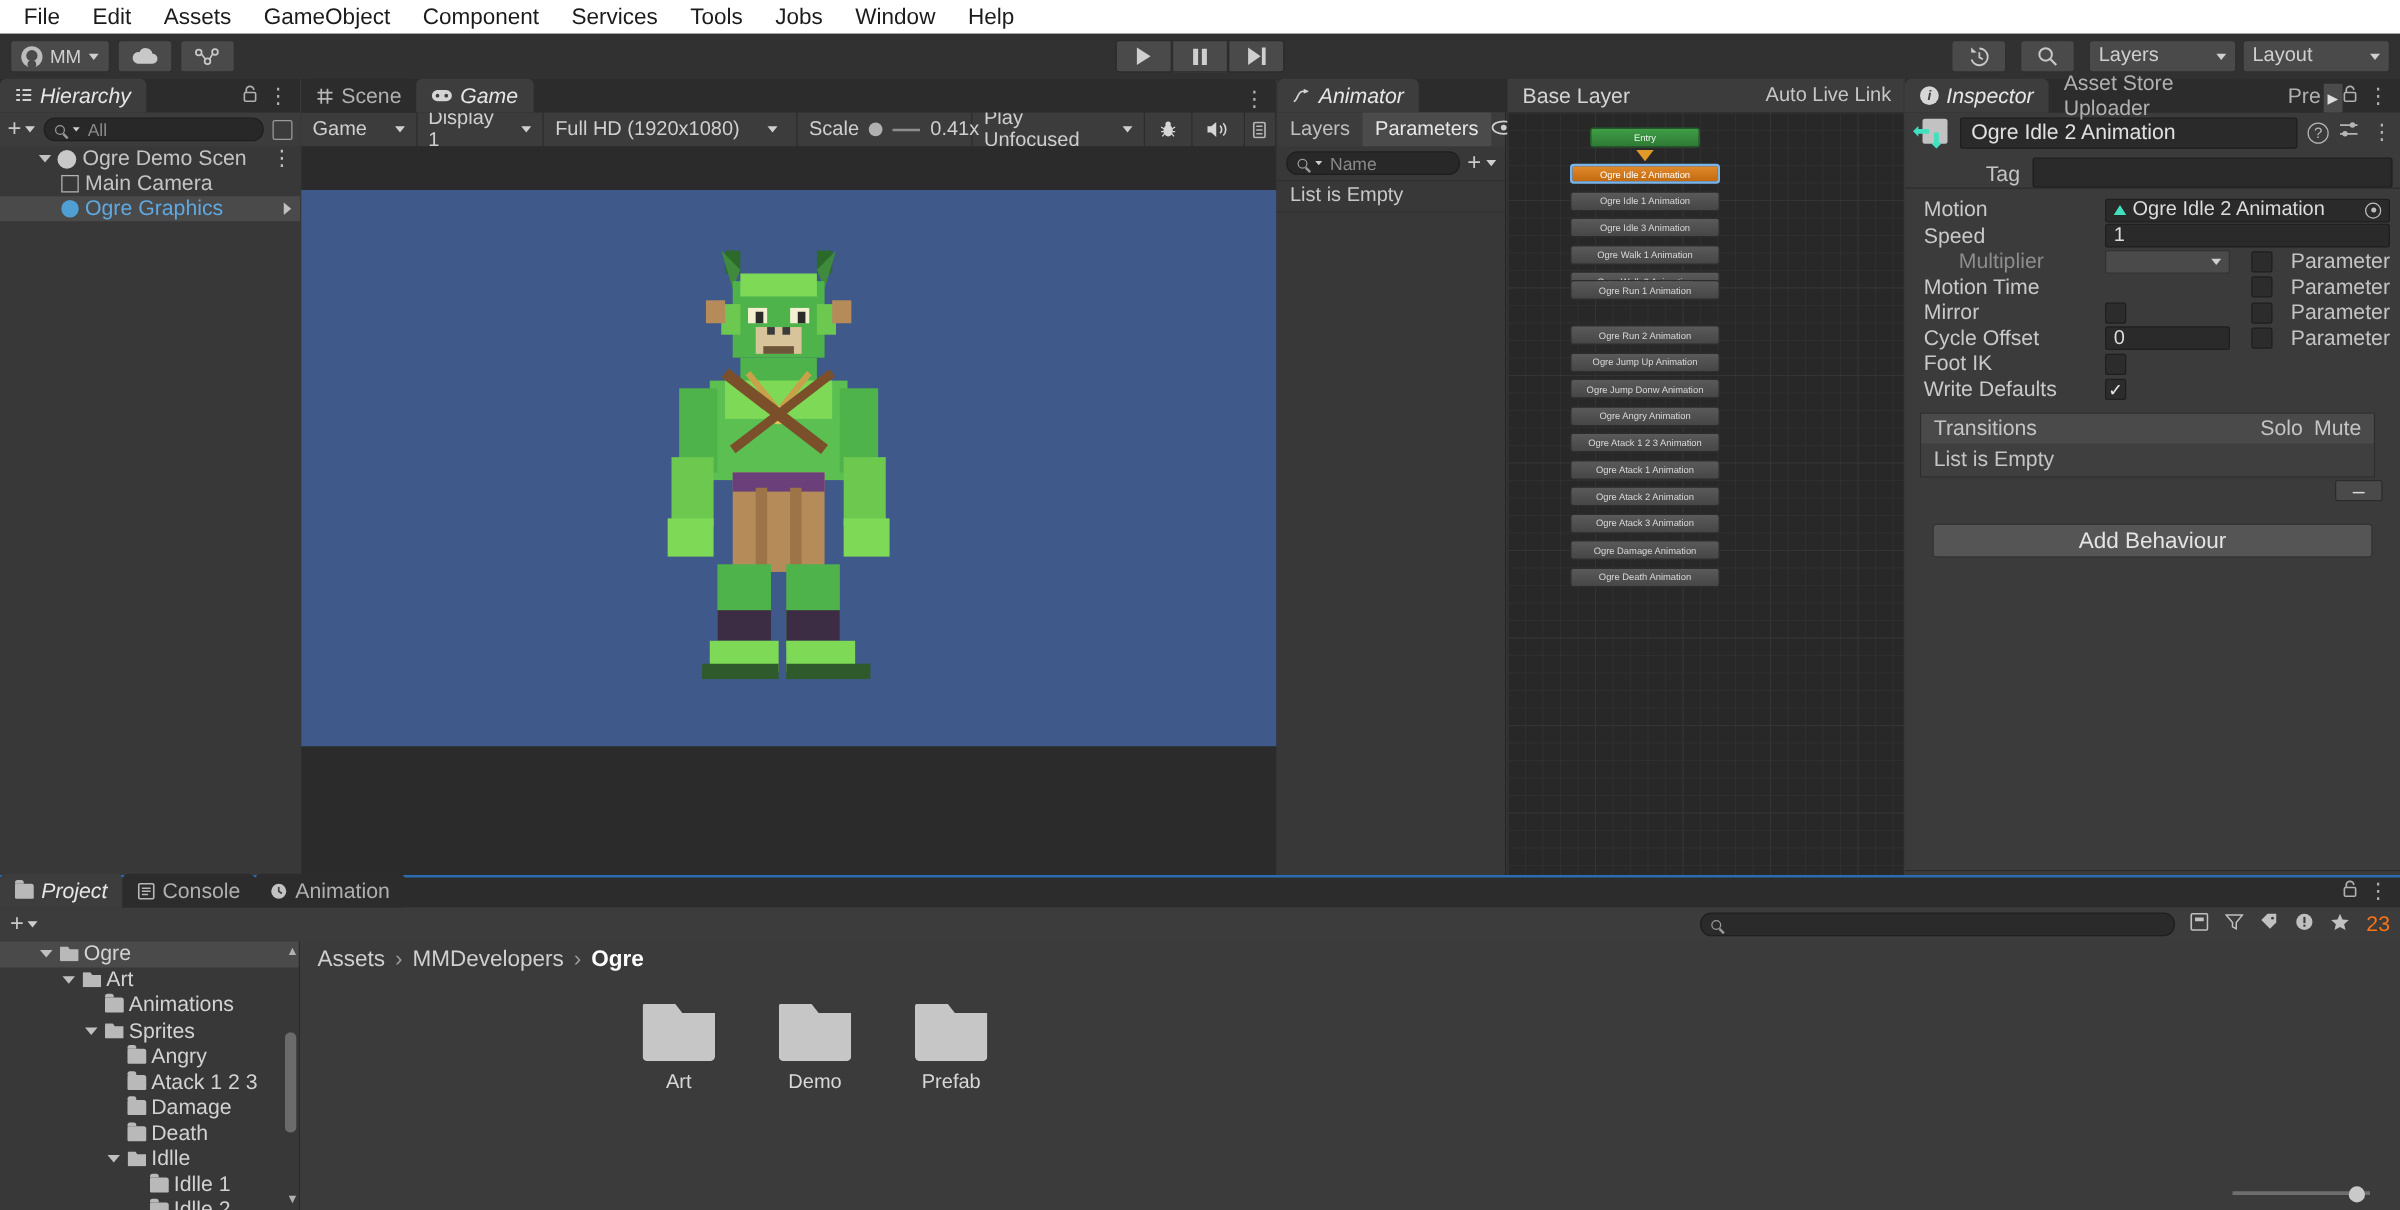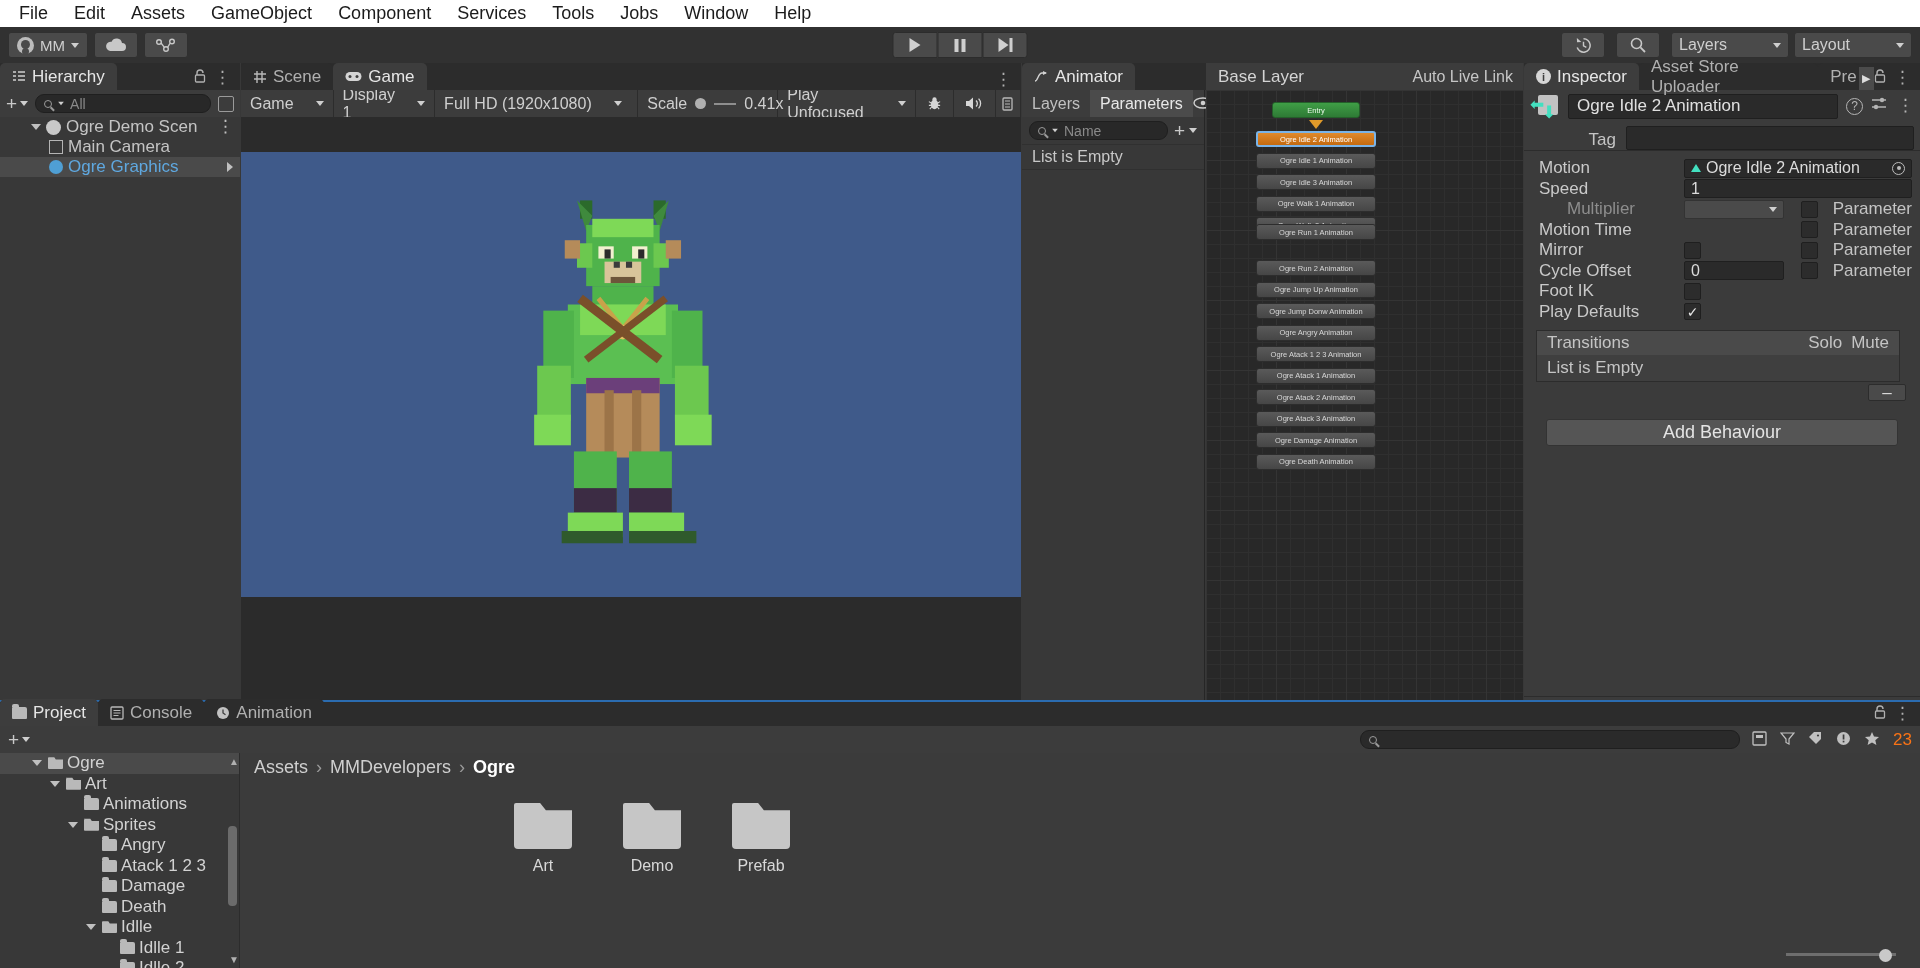--- a/index.html
+++ b/index.html
@@ -37,21 +37,21 @@
   .step .b { width:3px;height:14px;background:#cfcfcf;}
   .tb-right { margin-left:auto; display:flex; align-items:center; gap:5px; }
   .tb-drop { height:26px; min-width:118px; background:#4a4a4a; border:1px solid #303030; border-radius:3px;
              display:flex; align-items:center; justify-content:space-between; padding:0 7px; font-size:16px; color:#cfcfcf; }
 
   
   .panel { position:absolute; background:#383838; }
   .tabstrip { height:27px; background:#2c2c2c; display:flex; align-items:flex-end; position:relative; }
   .tab { height:27px; padding:0 12px; display:flex; align-items:center; gap:6px; font-size:17px; color:#b0b0b0;
          background:#2c2c2c; border-radius:5px 5px 0 0; }
-  .tab.active { background:#3d3d3d; color:#e6e6e6; }
+  .tab.active { background:#3d3d3d; color:#e6e6e6;font-style:italic; }
   .tab-icons { margin-left:auto; display:flex; align-items:center; gap:8px; padding:0 9px 4px 0; color:#b0b0b0; font-size:15px; }
   .kebab { letter-spacing:0; line-height:12px; font-size:17px; }
 
   
   #hierarchy { left:0; top:63px; width:240px; height:663px; background:#383838; }
   .h-toolbar { height:27px; background:#3c3c3c; display:flex; align-items:center; padding:0 6px; gap:7px; }
   .plusbtn { display:flex; align-items:center; gap:3px; color:#c9c9c9; font-size:19px; }
   .searchfield { flex:1; height:19px; background:#282828; border:1px solid #1f1f1f; border-radius:9px;
                  display:flex; align-items:center; padding:0 8px; gap:5px; font-size:14px; color:#8a8a8a; }
   .mag { width:8px;height:8px;border:1.6px solid #9a9a9a;border-radius:50%; position:relative; flex:none;}
@@ -646,21 +646,21 @@
           <span class="param-wrap">
             <span class="cbox"></span>
             <span>Parameter</span>
           </span>
         </div>
         <div class="prow">
           <span class="plabel">Foot IK</span>
           <span class="cbox"></span>
         </div>
         <div class="prow">
-          <span class="plabel">Play Defaults</span>
+          <span class="plabel">Write Defaults</span>
           <span class="cbox">✓</span>
         </div>
       </div>
 
     <div class="trans-box">
       <div class="trans-hdr">
         <span>Transitions</span>
         <span style="margin-left:auto;display:flex;gap:9px">
           <span>Solo</span>
           <span>Mute</span>

